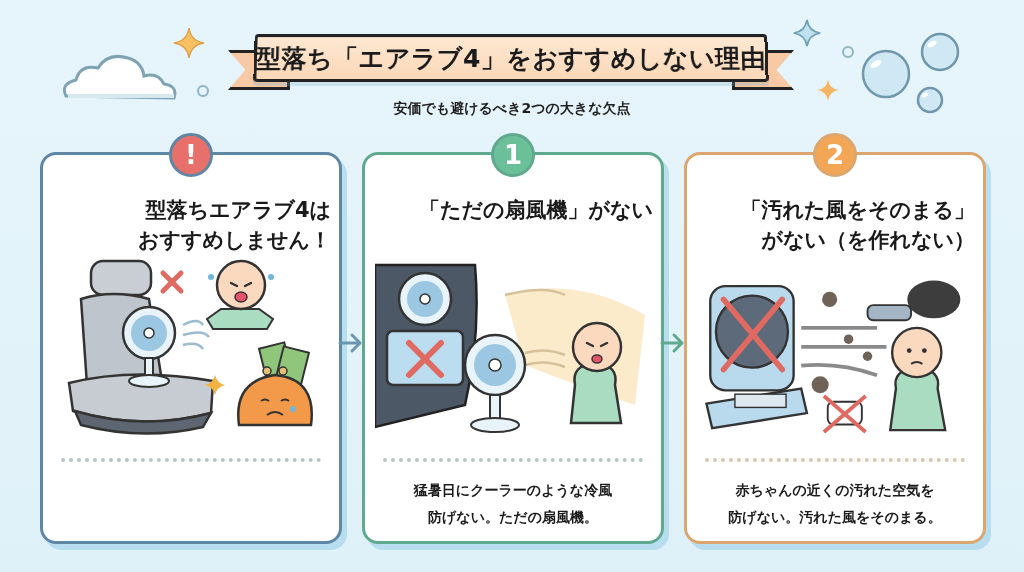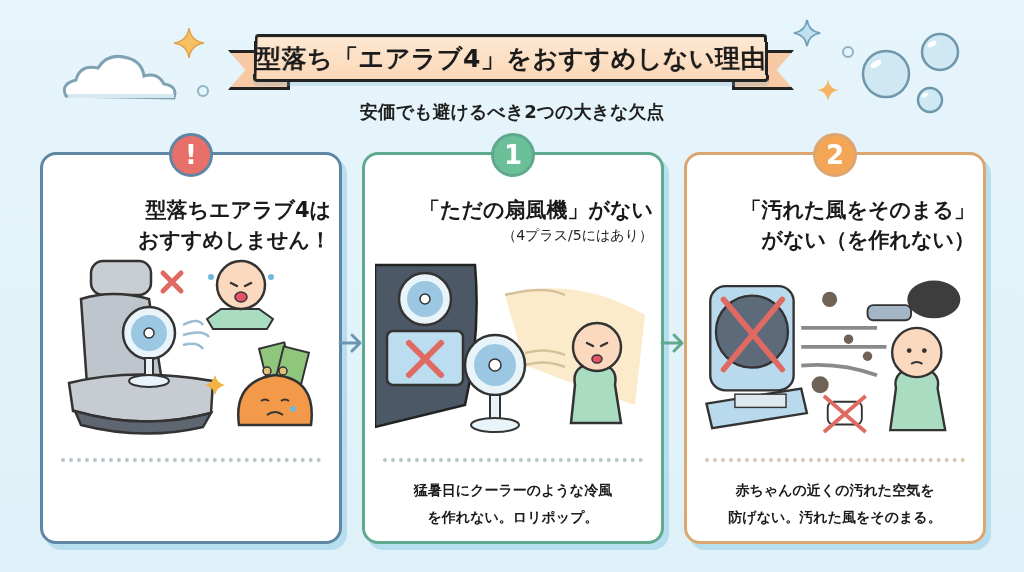--- a/index.html
+++ b/index.html
@@ -18,21 +18,21 @@
   .ribbon-tail.right { right: 0; clip-path: polygon(0 0,100% 0,72% 50%,100% 100%,0 100%); }
   .ribbon-main {
     position: absolute; left: 26px; right: 26px; top: 6px; height: 48px;
     background: linear-gradient(180deg, #fde8d2 0%, #fbd8b8 100%);
     border: 3px solid #222; border-radius: 4px;
     display: flex; align-items: center; justify-content: center;
     transform: perspective(600px) rotateX(4deg);
     box-shadow: 0 4px 0 rgba(120,170,200,0.25);
   }
   .ribbon-title { font-size: 25px; font-weight: bold; color: #1a1a1a; letter-spacing: 0.5px; white-space: nowrap; }
-  .subtitle { position: absolute; left: 0; right: 0; top: 100px; text-align: center; font-size: 18px; font-weight: bold; color: #1f1f1f; }
+  .subtitle { position: absolute; left: 0; right: 0; top: 100px; text-align: center; font-size: 14px; font-weight: bold; color: #1f1f1f; }
 
   
   .card {
     position: absolute; top: 152px; width: 302px; height: 392px;
     background: #ffffff; border-radius: 16px; border: 3px solid;
     box-shadow: 5px 6px 0 rgba(150,205,230,0.55);
   }
   .card.c0 { left: 40px; border-color: #5f86a3; }
   .card.c1 { left: 362px; border-color: #5fa98e; }
   .card.c2 { left: 684px; border-color: #dba670; }
@@ -154,21 +154,20 @@
 </div>
 
 <svg class="arrow" style="left:336px" viewBox="0 0 30 30">
   <path d="M4 15 L24 15 M16 7 L24 15 L16 23" fill="none" stroke="#6b96b0" stroke-width="3" stroke-linecap="round" stroke-linejoin="round"></path>
 </svg>
 
 <div class="card c1">
   <div class="badge">1</div>
   <div class="card-title">
     <div>「ただの扇風機」がない</div>
-    <span class="card-note">（4プラス/5にはあり）</span>
   </div>
   <svg class="illus" viewBox="0 0 280 190">
     <path d="M0 10 L100 10 Q106 80 90 150 L0 172 Z" fill="#4d5866" stroke="#222" stroke-width="2.5"></path>
     <g>
       <circle cx="50" cy="44" r="26" fill="#e9f4fa" stroke="#333" stroke-width="2.5"></circle>
       <circle cx="50" cy="44" r="18" fill="#9cc7e2"></circle>
       <circle cx="50" cy="44" r="5" fill="#fff" stroke="#333" stroke-width="1.5"></circle>
     </g>
     <rect x="12" y="76" width="76" height="54" rx="6" fill="#bcdcef" stroke="#333" stroke-width="2.5"></rect>
     <g stroke="#e06a62" stroke-width="6" stroke-linecap="round">
@@ -187,21 +186,21 @@
     <g>
       <path d="M200 130 Q196 110 220 108 Q244 110 240 130 L246 168 L196 168 Z" fill="#a9dcc0" stroke="#333" stroke-width="2.5"></path>
       <circle cx="222" cy="92" r="24" fill="#fbd9bf" stroke="#333" stroke-width="2.5"></circle>
       <path d="M212 88 l6 3 M232 88 l-6 3" stroke="#333" stroke-width="2.5" stroke-linecap="round"></path>
       <ellipse cx="222" cy="104" rx="5" ry="4" fill="#e5536b" stroke="#333" stroke-width="1.5"></ellipse>
     </g>
   </svg>
   <div class="dots"></div>
   <div class="card-body">
     <div>猛暑日にクーラーのような冷風</div>
-    <div>を作れない。ロリポップ。</div>
+    <div>防げない。ただの扇風機。</div>
   </div>
 </div>
 
 <svg class="arrow" style="left:658px" viewBox="0 0 30 30">
   <path d="M4 15 L24 15 M16 7 L24 15 L16 23" fill="none" stroke="#5fa98e" stroke-width="3" stroke-linecap="round" stroke-linejoin="round"></path>
 </svg>
 
 <div class="card c2">
   <div class="badge">2</div>
   <div class="card-title">

